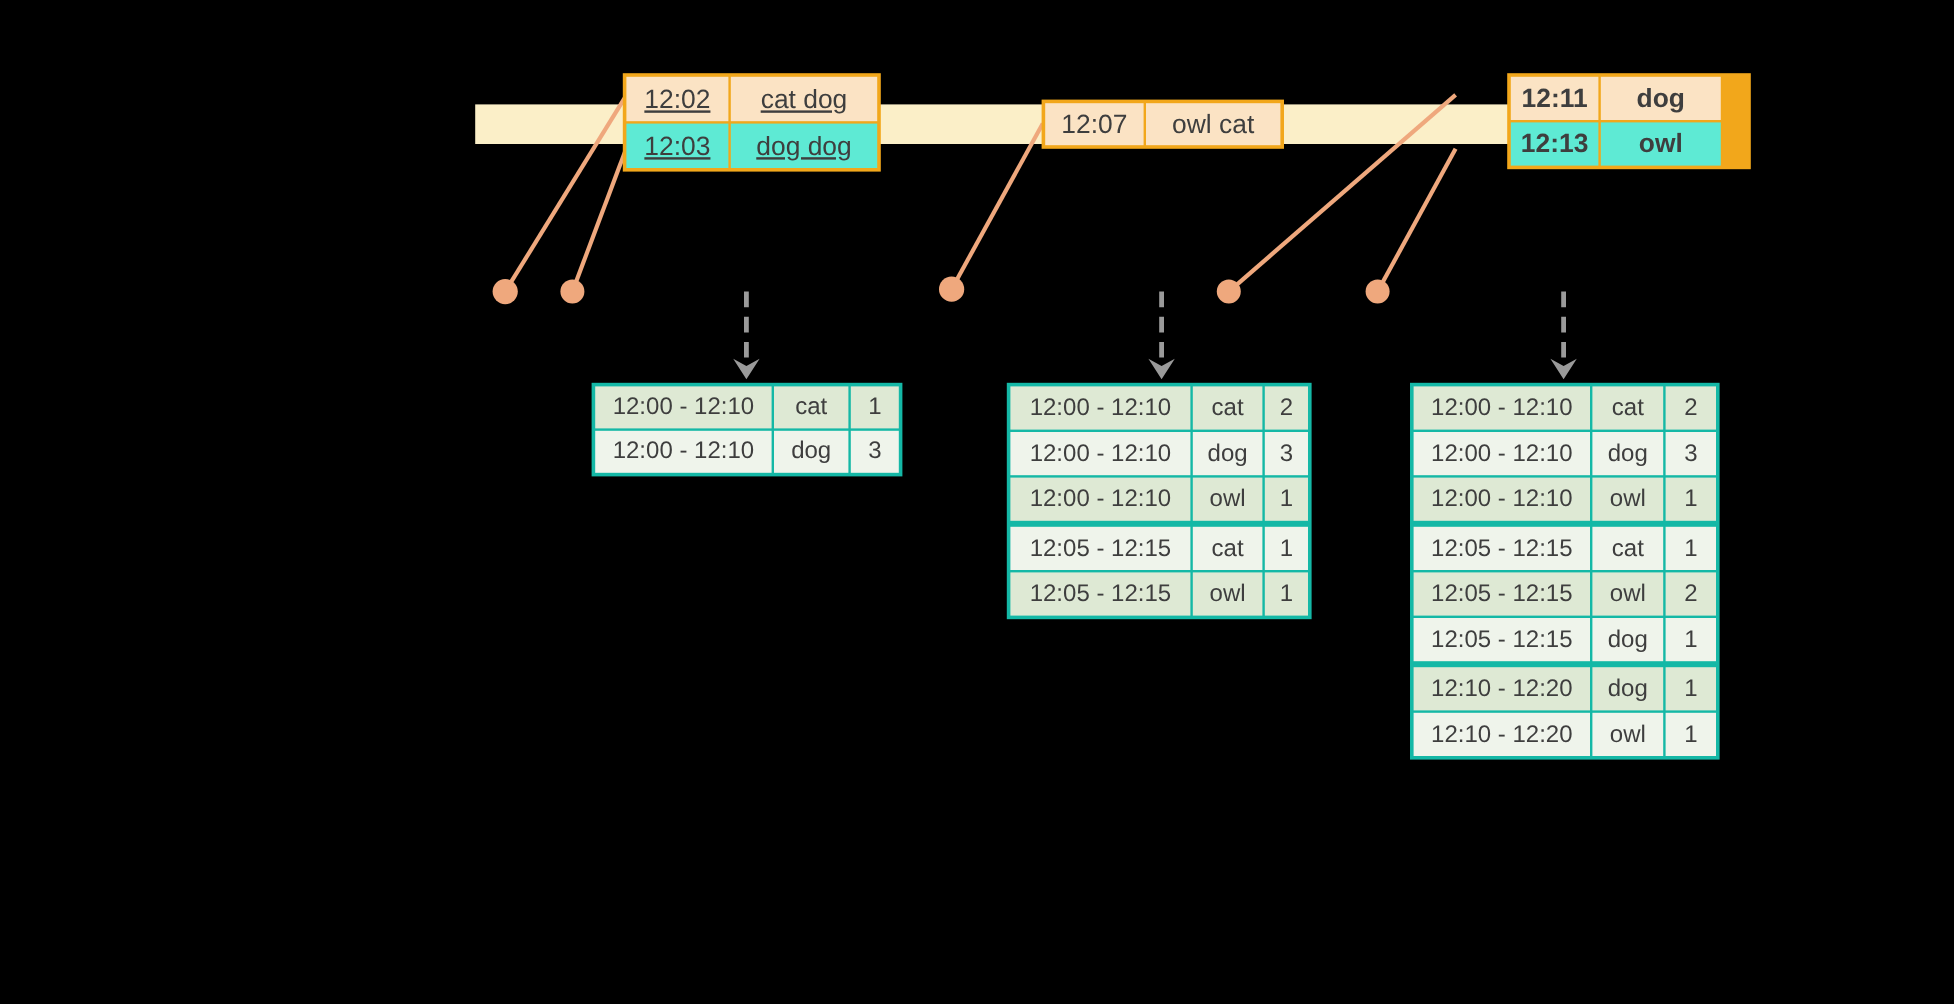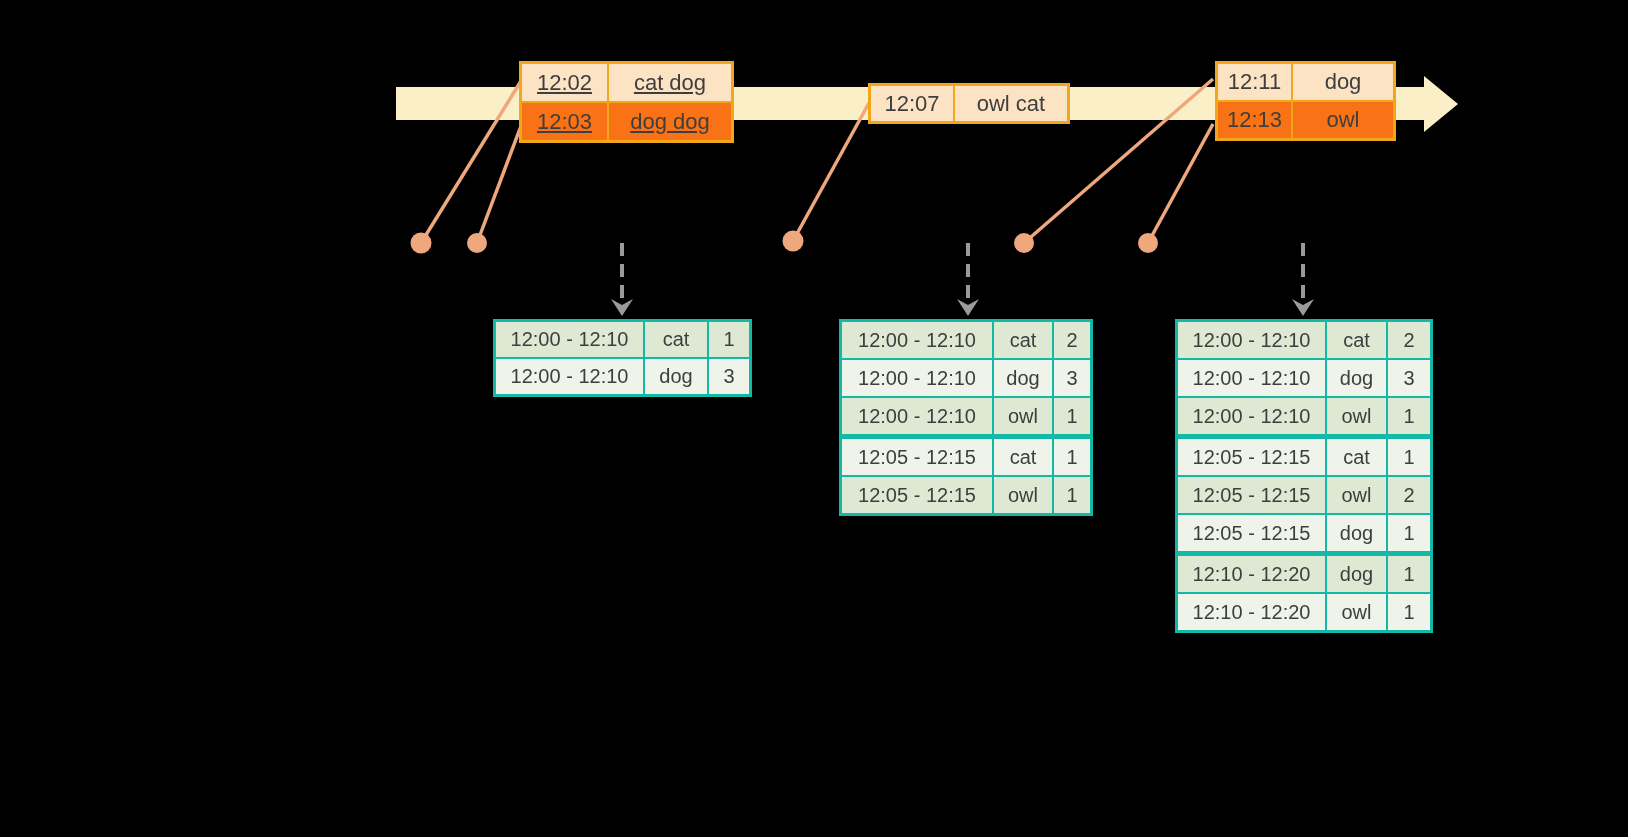--- a/index.html
+++ b/index.html
@@ -34,26 +34,26 @@
   .dtable .cell {
     display: flex;
     align-items: center;
     justify-content: center;
     white-space: nowrap;
     overflow: hidden;
   }
   
   .event-table { background: #F2A71B; }
   .event-table .cell { background: #FBE3C4; font-size: 22px; }
-  .event-table .row.alt .cell { background: #f97316; }
+  .event-table .row.alt .cell { background: #5eead4; }
   .t1 { left: 519px; top: 61px;  width: 215px; }
   .t1 .row { grid-template-columns: 85px 122px; height: 37px; text-decoration: underline; }
   .t2 { left: 868px; top: 83px;  width: 202px; }
   .t2 .row { grid-template-columns: 82px 112px; height: 35px; }
-  .t3 { left: 1215px; top: 61px; width: 181px; }
+  .t3 { left: 1256px; top: 61px; width: 203px; font-weight: bold; }
   .t3 .row { grid-template-columns: 73px 100px; height: 36px; }
   
   .result-table { background: #14b8a6; }
   .result-table .cell { background: #DEE9D4; font-size: 20px; }
   .result-table .row.alt .cell { background: #EFF4EB; }
   .result-table .row.group-start { margin-top: 3px; }
   .rA { left: 493px;  top: 319px; width: 259px; }
   .rA .row { grid-template-columns: 147px 62px 40px; height: 35px; }
   .rB { left: 839px;  top: 319px; width: 254px; }
   .rB .row { grid-template-columns: 150px 58px 36px; height: 36px; }

